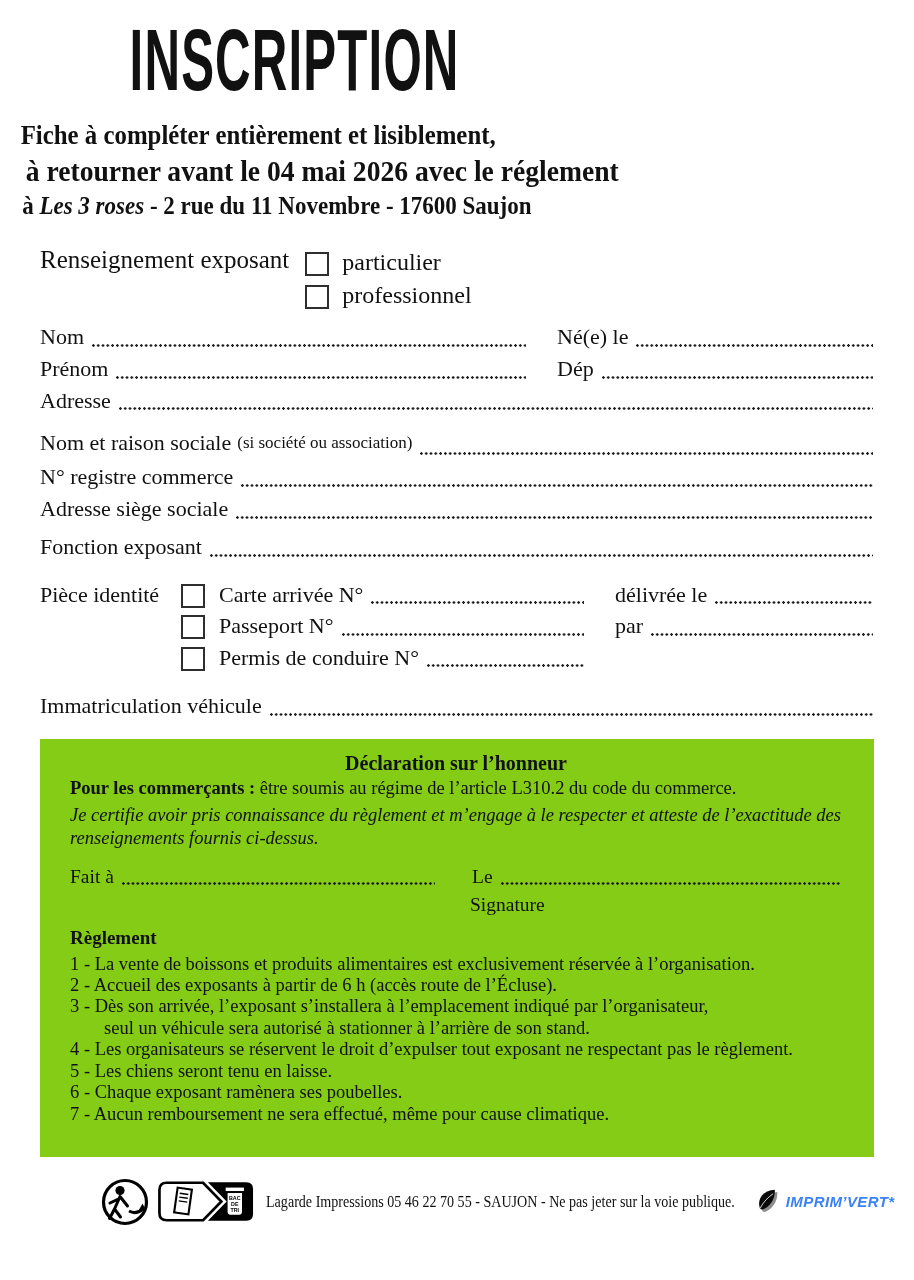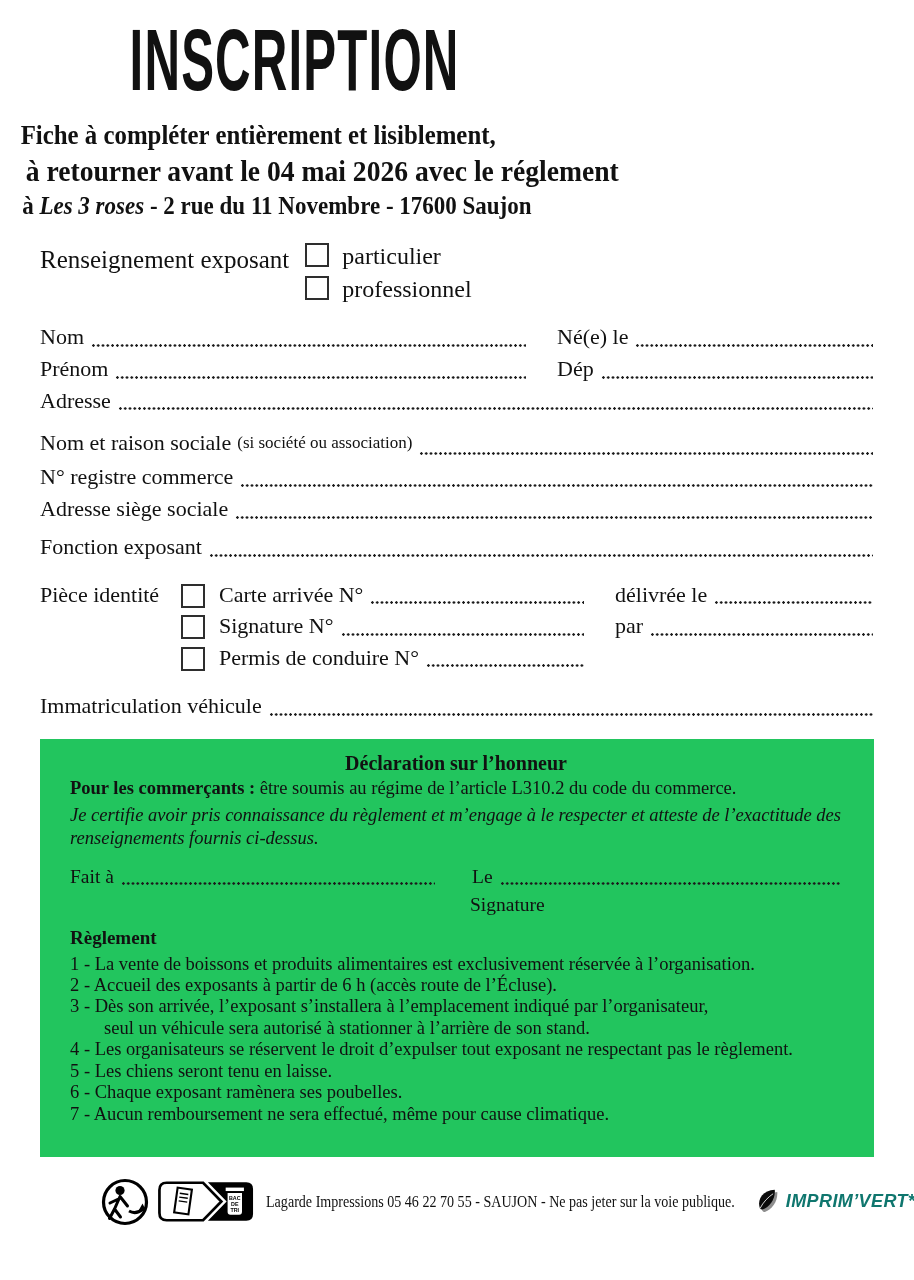--- a/index.html
+++ b/index.html
@@ -27,21 +27,21 @@
   .sub1{font-size:27px;line-height:31px;margin-top:12px;}
   .sub2{font-size:30px;line-height:36px;margin-top:2px;}
   .sub3{font-size:25px;line-height:30px;margin-top:2px;}
   .cond{display:inline-block;transform:scaleX(0.92);transform-origin:50% 50%;white-space:nowrap;}
   .it{font-style:italic;}
   
   .content{margin:0 40px;}
   .exposant-head{display:flex;margin-top:22px;}
   .section-label{font-size:25px;line-height:33px;white-space:nowrap;}
   .choice-col{margin-left:16px;}
-  .choice-row{display:flex;align-items:flex-start;height:33px;font-size:24px;}
+  .choice-row{display:flex;align-items:flex-end;height:33px;font-size:24px;}
   .checkbox{
     width:20px;height:20px;border:2px solid #2e2e2e;background:#fff;
     display:inline-block;flex:0 0 auto;
   }
   .choice-row .checkbox{margin-right:13px;}
   
   .frow{display:flex;font-size:22px;line-height:31.8px;}
   .flabel{white-space:nowrap;flex:0 0 auto;}
   .fnote{font-size:17px;align-self:flex-end;padding-bottom:2px;margin-left:6px;white-space:nowrap;flex:0 0 auto;}
   .dots{
@@ -58,21 +58,21 @@
   .id-block{margin-top:16px;font-size:22px;line-height:31.5px;}
   .id-row{display:flex;align-items:flex-end;}
   .id-indent{width:141px;flex:0 0 auto;white-space:nowrap;}
   .id-main{display:flex;width:404px;flex:0 0 auto;}
   .id-main .checkbox{margin:5px 14px 0 0;}
   .id-right{display:flex;flex:1 1 auto;margin-left:30px;}
   .immat-row{margin-top:17px;}
   
   .panel{
     margin:17px 40px 8px;
-    background:#22c55e;
+    background:#84cc16;
     padding:12px 32px 13px 30px;
     box-sizing:border-box;
     min-height:418px;
   }
   .decl-title{font-size:20px;font-weight:bold;text-align:center;line-height:24px;}
   .decl-p{margin:9px 0 0;font-size:18.5px;line-height:22.6px;}
   .decl-cert{margin:5px 0 0;font-size:18.5px;line-height:22.6px;font-style:italic;}
   .fait-row{display:flex;margin-top:12px;font-size:19.5px;line-height:29px;}
   .fait-left{display:flex;width:366px;flex:0 0 auto;}
   .le-right{display:flex;flex:1 1 auto;margin-left:36px;}
@@ -88,22 +88,22 @@
   }
   .footer .icon{flex:0 0 auto;}
   .tri-logo{margin-left:8px;}
   .print-line{
     font-size:16px;white-space:nowrap;margin-left:12px;
     display:inline-block;transform:scaleX(0.88);transform-origin:0 50%;
   }
   .imprim-wrap{display:flex;align-items:center;margin-left:-44px;}
   .imprim-text{
     font-family:"Liberation Sans","DejaVu Sans",sans-serif;
-    font-style:italic;font-weight:bold;font-size:18px;letter-spacing:.4px;
-    color:#0f766e;margin-left:3px;white-space:nowrap;
+    font-style:italic;font-weight:bold;font-size:15px;letter-spacing:.4px;
+    color:#3b82f6;margin-left:3px;white-space:nowrap;
   }
 </style>
 </head>
 <body>
 
 <div class="page">
 
   <div class="header">
     <h1 class="title"><span class="title-inner">INSCRIPTION</span></h1>
     <div class="sub sub1"><span class="cond">Fiche à compléter entièrement et lisiblement,</span></div>
@@ -190,21 +190,21 @@
         </div>
         <div class="id-right">
           <span class="flabel">délivrée le</span>
           <span class="dots"></span>
         </div>
       </div>
       <div class="id-row">
         <div class="id-indent"></div>
         <div class="id-main">
           <span class="checkbox"></span>
-          <span class="flabel">Signature N°</span>
+          <span class="flabel">Passeport N°</span>
           <span class="dots"></span>
         </div>
         <div class="id-right">
           <span class="flabel">par</span>
           <span class="dots"></span>
         </div>
       </div>
       <div class="id-row">
         <div class="id-indent"></div>
         <div class="id-main">

